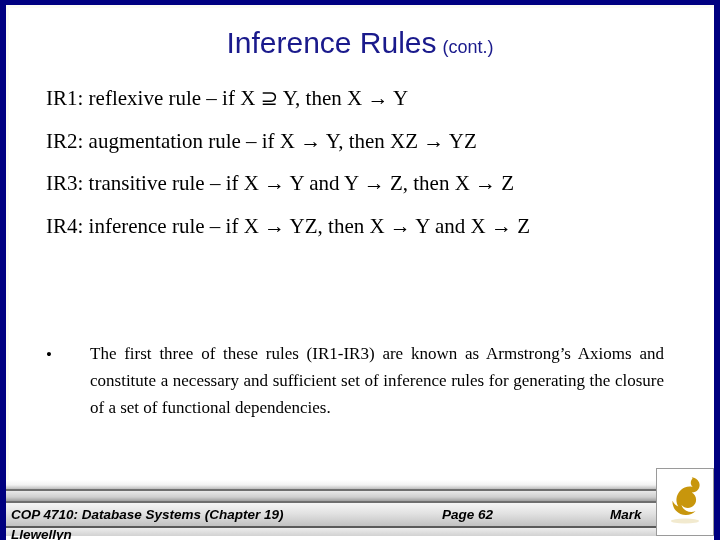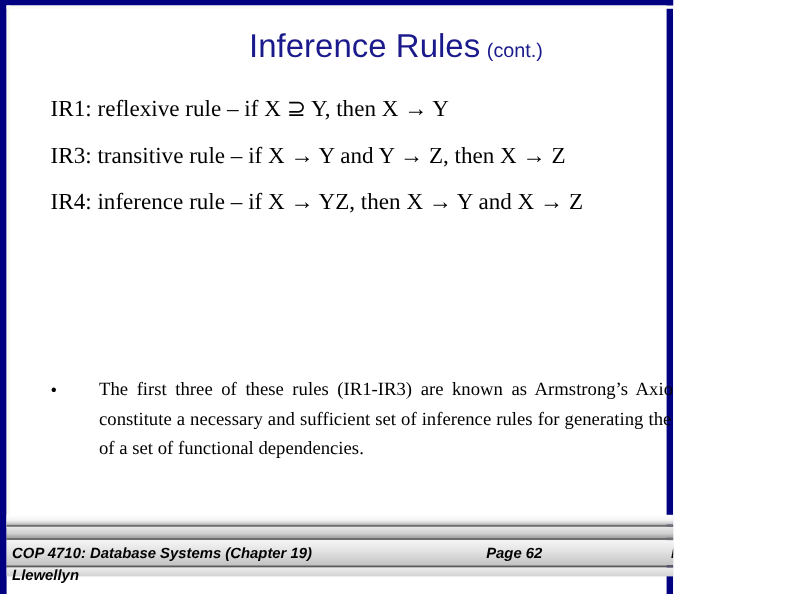--- a/index.html
+++ b/index.html
@@ -5,21 +5,21 @@
   html, body {
     margin: 0;
     padding: 0;
     background: #ffffff;
   }
   body {
     font-family: "Liberation Serif", serif;
   }
   #slide {
     position: relative;
-    width: 612px;
+    width: 720px;
     height: 540px;
     overflow: hidden;
     background: #ffffff;
     box-sizing: border-box;
   }
   
   .frame-top {
     position: absolute;
     left: 0; top: 0;
     width: 720px; height: 5px;
@@ -110,21 +110,21 @@
     line-height: 27px;
     color: #000000;
     text-align: justify;
     text-justify: inter-word;
   }
 
   
   .footer {
     position: absolute;
     left: 0;
-    bottom: 16px;
+    bottom: 4px;
     width: 720px;
     height: 56px;
   }
   .footer-band-a {
     position: absolute;
     left: 6px; top: 0;
     width: 708px; height: 9px;
     background: linear-gradient(to bottom, #ffffff 0%, #f2f2f2 55%, #bdbdbd 100%);
   }
   .footer-rule-1 {
@@ -216,20 +216,21 @@
   <div class="frame-right"></div>
   <div class="frame-inner-top"></div>
   <div class="frame-inner-left"></div>
 
   <div class="slide-title">
     <span>Inference Rules</span><span class="cont">(cont.)</span>
   </div>
 
   <div class="rules">
     <div class="rule-line">IR1:  reflexive rule – if X ⊇ Y, then X → Y</div>
+    <div class="rule-line">IR2: augmentation rule – if X → Y, then XZ → YZ</div>
     <div class="rule-line">IR3: transitive rule – if X → Y and Y → Z, then X → Z</div>
     <div class="rule-line">IR4: inference rule – if X → YZ, then X → Y and X → Z</div>
   </div>
 
   <div class="bullet-block">
     <span class="bullet-dot">•</span>
     <span class="bullet-text">The first three of these rules (IR1-IR3) are known as Armstrong’s Axioms and constitute a necessary and sufficient set of inference rules for generating the closure of a set of functional dependencies.</span>
   </div>
 
   <div class="footer">

